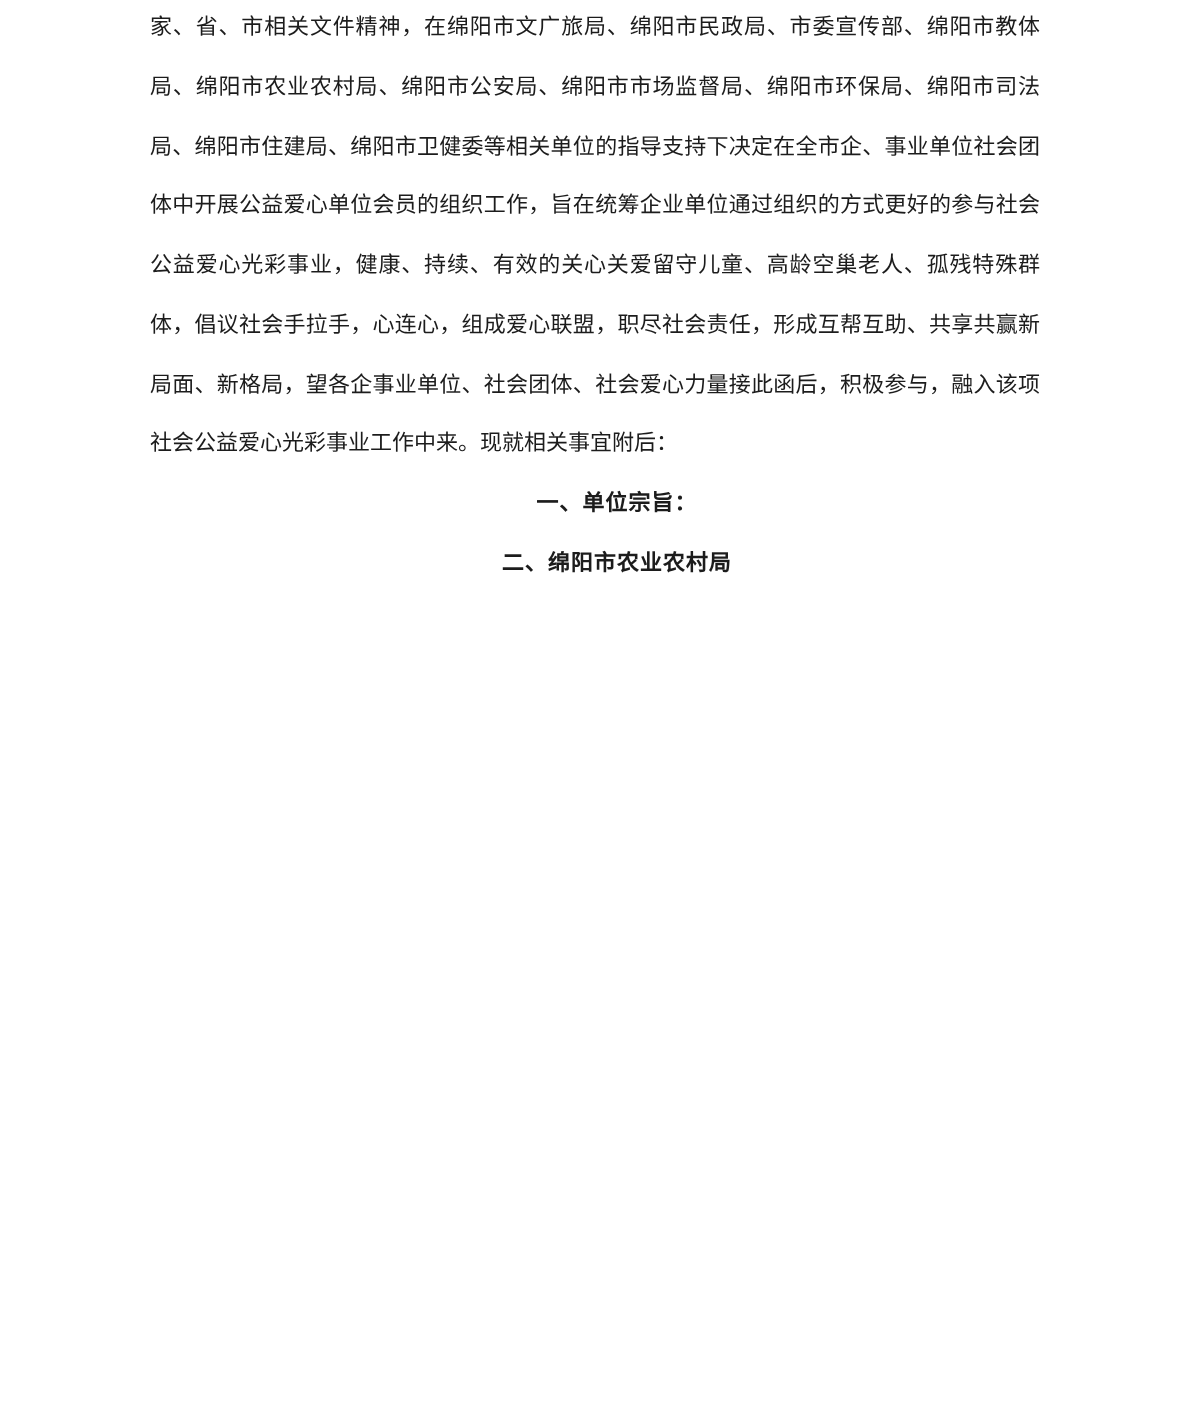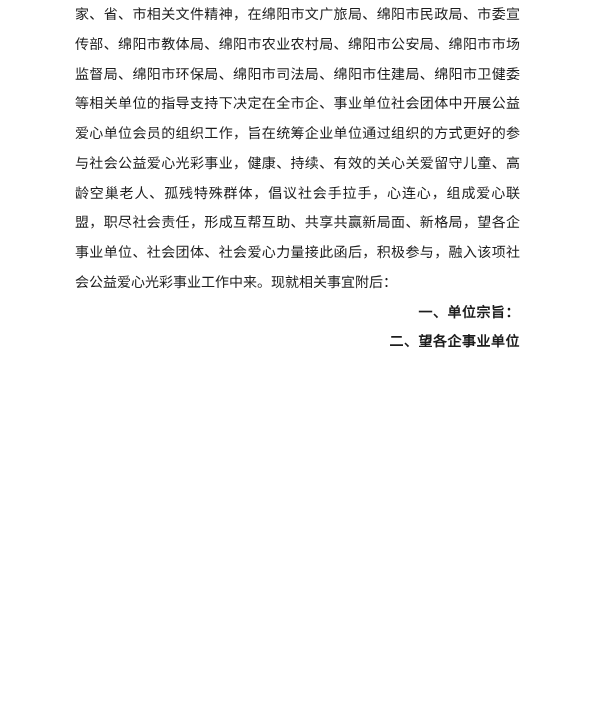--- a/index.html
+++ b/index.html
@@ -14,51 +14,51 @@
     height: 714px;
     background: #ffffff;
     overflow: hidden;
   }
   .textblock {
     position: absolute;
     left: 75px;
     top: 0;
     width: 445px;
     font-family: "Liberation Serif", "DejaVu Serif", serif;
-    font-size: 14px;
+    font-size: 11px;
     line-height: 29.75px;
     color: #1c1c1c;
     text-align: justify;
   }
   p.para {
     margin: 0;
     padding: 0;
     text-indent: 2em;
   }
   p.para.no-indent {
     text-indent: 0;
   }
   p.heading {
     margin: 0;
     padding: 0;
     text-indent: 2em;
     font-weight: bold;
     font-family: "Liberation Sans", "DejaVu Sans", sans-serif;
-    text-align: right;
+    text-align: center;
     letter-spacing: 0.5px;
   }
 </style>
 </head>
 <body>
 
 <div class="page">
   <div class="textblock">
 
     <p class="para no-indent">家、省、市相关文件精神，在绵阳市文广旅局、绵阳市民政局、市委宣传部、绵阳市教体局、绵阳市农业农村局、绵阳市公安局、绵阳市市场监督局、绵阳市环保局、绵阳市司法局、绵阳市住建局、绵阳市卫健委等相关单位的指导支持下决定在全市企、事业单位社会团体中开展公益爱心单位会员的组织工作，旨在统筹企业单位通过组织的方式更好的参与社会公益爱心光彩事业，健康、持续、有效的关心关爱留守儿童、高龄空巢老人、孤残特殊群体，倡议社会手拉手，心连心，组成爱心联盟，职尽社会责任，形成互帮互助、共享共赢新局面、新格局，望各企事业单位、社会团体、社会爱心力量接此函后，积极参与，融入该项社会公益爱心光彩事业工作中来。现就相关事宜附后：</p>
 
     <p class="heading">一、单位宗旨：</p>
 
 
-    <p class="heading">二、望各企事业单位</p>
+    <p class="heading">二、绵阳市农业农村局</p>
 
 
   </div>
 </div>
 
 </body></html>

